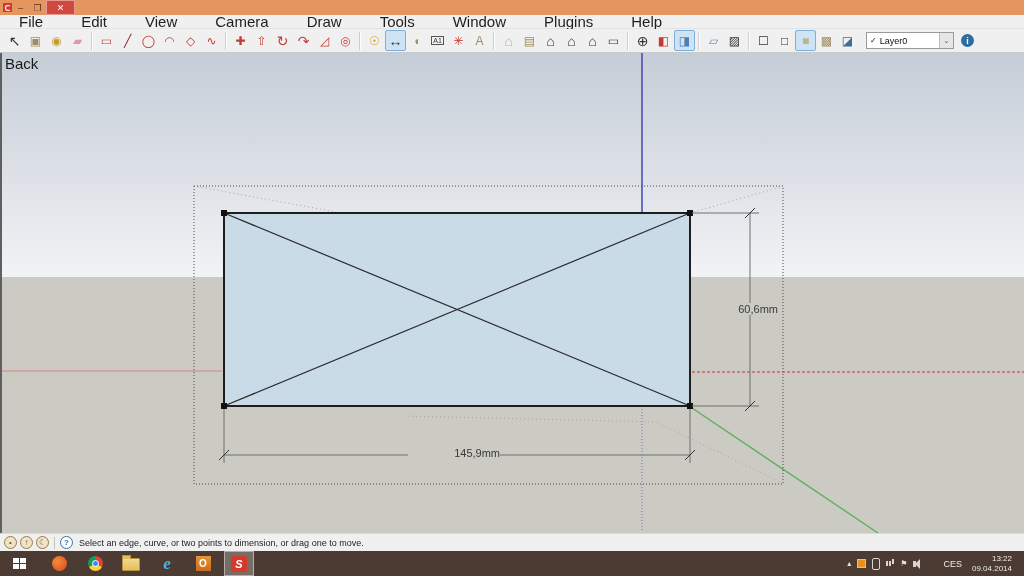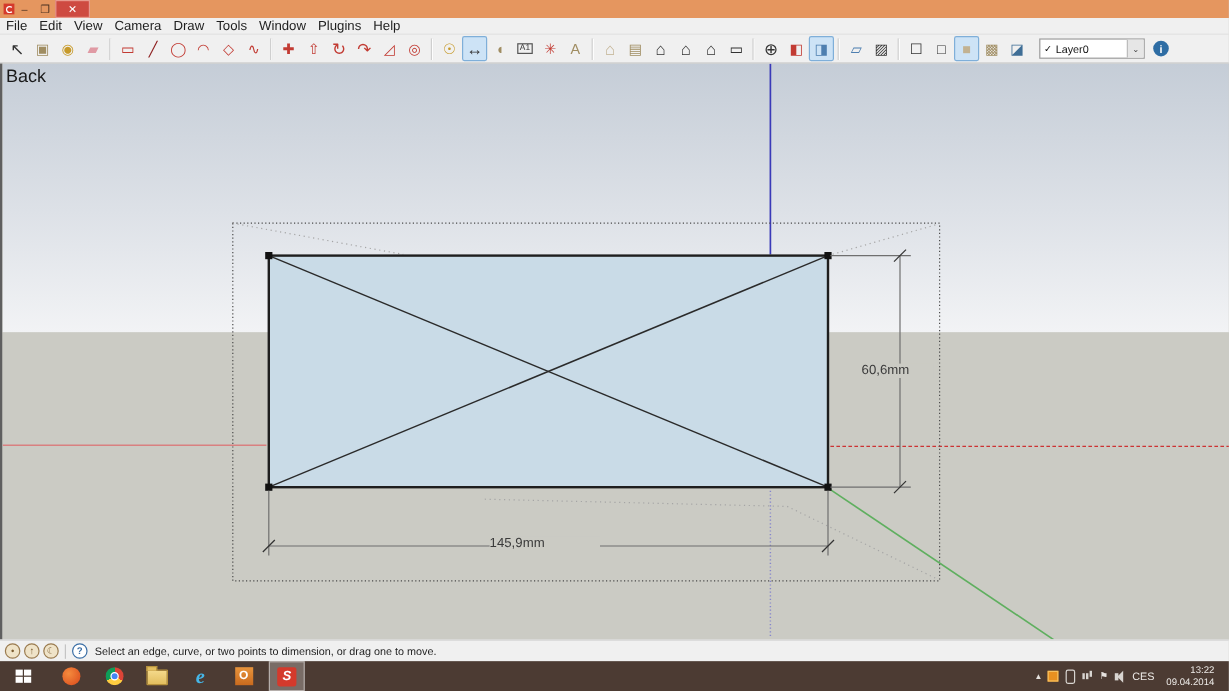--- a/index.html
+++ b/index.html
@@ -16,21 +16,21 @@
             border:1.5px solid #fff;border-right-color:transparent;border-radius:50%;}
   .wtitle{flex:1;text-align:center;font-size:9px;color:#402A18;}
   .winctrls{display:flex;align-items:center;height:15px;}
   .wbtn{width:17px;height:15px;display:flex;align-items:center;justify-content:center;
         font-size:9px;color:#4A3020;}
   .wbtn.close{width:29px;background:#CE4A41;color:#fff;border:1px solid #E89A8E;box-sizing:border-box;}
 
   
   .menubar{left:0;top:15px;width:1024px;height:14px;background:#F0F0F0;
            display:flex;align-items:center;border-bottom:1px solid #E2E2E2;box-sizing:border-box;}
-  .menu-item{font-size:11px;color:#1E1E1E;padding:0 5px;}
+  .menu-item{font-size:15px;color:#1E1E1E;padding:0 19px;}
 
   
   .toolbarwrap{left:0;top:29px;width:1024px;height:24px;background:#F0F0F0;
            display:flex;align-items:center;border-bottom:1px solid #C9C9C9;box-sizing:border-box;padding-left:4px;}
   .tgroups{display:flex;align-items:center;}
   .tbtn{width:21px;height:21px;display:flex;align-items:center;justify-content:center;
         border:1px solid transparent;border-radius:2px;box-sizing:border-box;}
   .tbtn.active{background:#CDE3F6;border-color:#7FAFD9;}
   .tsep{width:1px;height:18px;background:#CFCFCF;border-right:1px solid #FDFDFD;margin:0 3px;}
   .gl{font-size:12px;line-height:1;}
@@ -48,21 +48,21 @@
         display:flex;align-items:center;justify-content:center;margin-left:7px;font-weight:bold;}
 
   
   .viewport{left:0;top:53px;width:1024px;height:480px;overflow:hidden;
         border-left:2px solid #5F5F5F;box-sizing:border-box;}
   .sky{position:absolute;left:0;top:0;width:1024px;height:224px;
         background:linear-gradient(#C5CDD7 0%,#DDE1E7 55%,#F2F3F5 100%);}
   .ground{position:absolute;left:0;top:224px;width:1024px;height:256px;background:#CBCBC4;}
   .geo{position:absolute;left:0;top:0;}
   .view-label{position:absolute;left:3px;top:2px;font-size:15px;color:#1A1A1A;}
-  .dim-label{position:absolute;font-size:11px;color:#3A3A3A;background:#CBCBC4;text-align:left;}
+  .dim-label{position:absolute;font-size:11px;color:#3A3A3A;background:#CBCBC4;text-align:right;}
   .dim-w{left:406px;top:394px;width:92px;}
   .dim-h{left:716px;top:250px;width:60px;}
 
   
   .statusbar{left:0;top:533px;width:1024px;height:18px;background:#F0F0F0;
         display:flex;align-items:center;padding-left:4px;box-sizing:border-box;border-top:1px solid #D8D8D8;}
   .sicons{display:flex;align-items:center;gap:3px;}
   .sicon{width:13px;height:13px;border-radius:50%;border:1px solid #9A7B4F;background:#EFE3C8;
         color:#7A5B2F;font-size:8px;display:flex;align-items:center;justify-content:center;box-sizing:border-box;}
   .sicon.help{border-color:#3A6EA5;color:#3A6EA5;background:#fff;font-weight:bold;}
@@ -99,21 +99,21 @@
   .app-ic.sketchup{width:16px;height:16px;background:#D43A2C;color:#fff;font-weight:bold;font-size:11px;
         font-style:italic;display:flex;align-items:center;justify-content:center;border-radius:2px;}
   .tray{margin-left:auto;display:flex;align-items:center;gap:6px;padding-right:4px;}
   .tray-ch{color:#E6E2DE;font-size:8px;line-height:1;}
   .orangebox{width:9px;height:9px;background:#E89020;border:1px solid #F5C060;box-sizing:border-box;}
   .phone{width:6px;height:10px;border:1px solid #D8D4D0;border-radius:2px;}
   .bars{width:2px;height:5px;background:#D8D4D0;box-shadow:3px 0 0 0 #D8D4D0,6px -2px 0 0 #D8D4D0;margin-right:6px;}
   .speaker{width:3px;height:6px;background:#D8D4D0;position:relative;margin-right:5px;}
   .speaker::after{content:"";position:absolute;left:2px;top:-2px;width:0;height:0;
         border:5px solid transparent;border-right:5px solid #D8D4D0;border-left:none;}
-  .lang{color:#EDEAE7;font-size:9px;}
+  .lang{color:#EDEAE7;font-size:9px;margin-left:16px;}
   .clock{display:flex;flex-direction:column;align-items:flex-end;justify-content:center;
         color:#EDEAE7;font-size:8px;line-height:10px;margin:0 8px 0 4px;}
 </style>
 </head>
 <body>
 
 <div class="abs titlebar">
   <span class="tlogo"></span>
   <span class="winctrls">
     <span class="wbtn">–</span>

